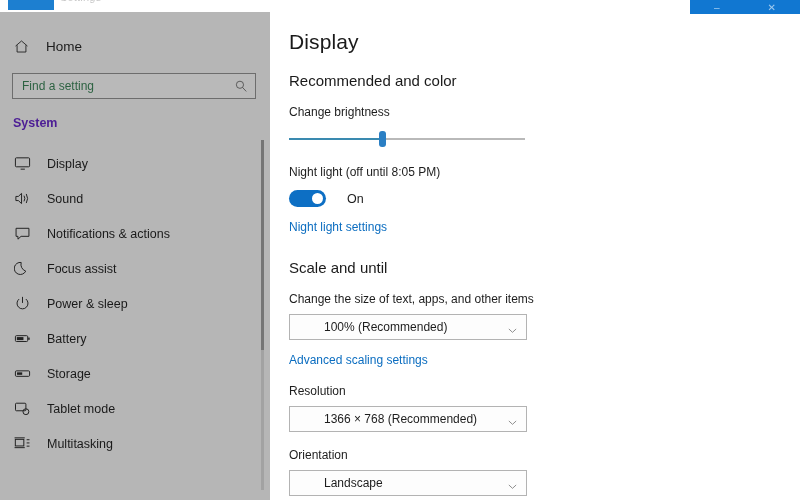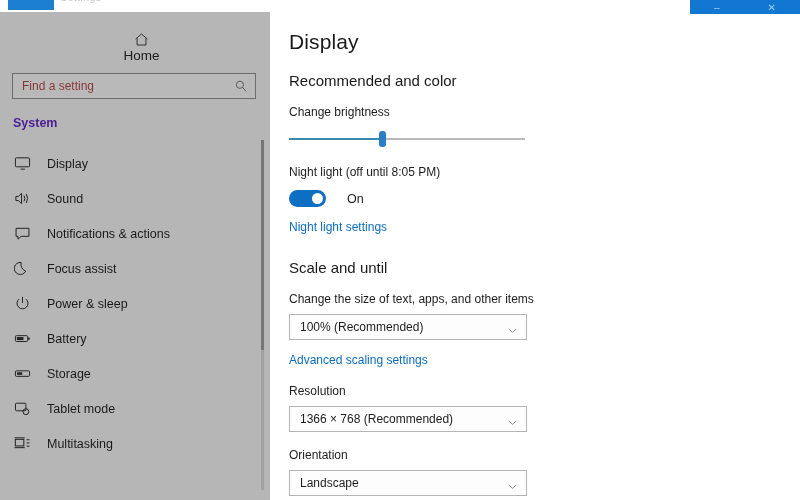--- a/index.html
+++ b/index.html
@@ -73,39 +73,38 @@
     background: #b6b6b6;
     overflow: hidden;
   }
 
   .home-row {
     display: flex;
     align-items: center;
     height: 30px;
     margin-top: 19px;
     padding-left: 13px;
-    gap: 0;
-    flex-direction: column;
+    gap: 16px;
   }
   .home-row .ico { width: 17px; height: 17px; display: flex; align-items: center; justify-content: center; }
   .home-label { font-size: 13.5px; color: #1c1c1c; }
 
   .search-wrap {
     margin: 12px 14px 0 12px;
     height: 26px;
     background: #b9b9b9;
     border: 1px solid #6d6d6d;
     display: flex;
     align-items: center;
     padding: 0 7px 0 9px;
     position: relative;
   }
   .search-placeholder {
     font-size: 12px;
-    color: #7f1d1d;
+    color: #14532d;
     flex: 1;
     opacity: .85;
   }
   .search-ico { width: 14px; height: 14px; opacity: .8; }
 
   .group-label {
     margin: 17px 0 16px 13px;
     font-size: 12.5px;
     font-weight: bold;
     color: #4c1d95;
@@ -237,21 +236,21 @@
   .dropdown {
     width: 238px;
     height: 26px;
     border: 1px solid #b3b3b3;
     background: #fdfdfd;
     display: flex;
     align-items: center;
     padding: 0 8px 0 10px;
     margin-top: 8px;
   }
-  .dropdown-value { font-size: 12px; color: #1d1d1d; flex: 1; }
+  .dropdown-value { font-size: 12px; color: #1d1d1d; flex: 1; margin-left: 24px; }
   .chev { width: 11px; height: 11px; opacity: .65; }
 
   .sect-gap { margin-top: 24px; }
 </style>
 </head>
 <body>
 
 <div id="app">
 
   <div class="titlebar">

